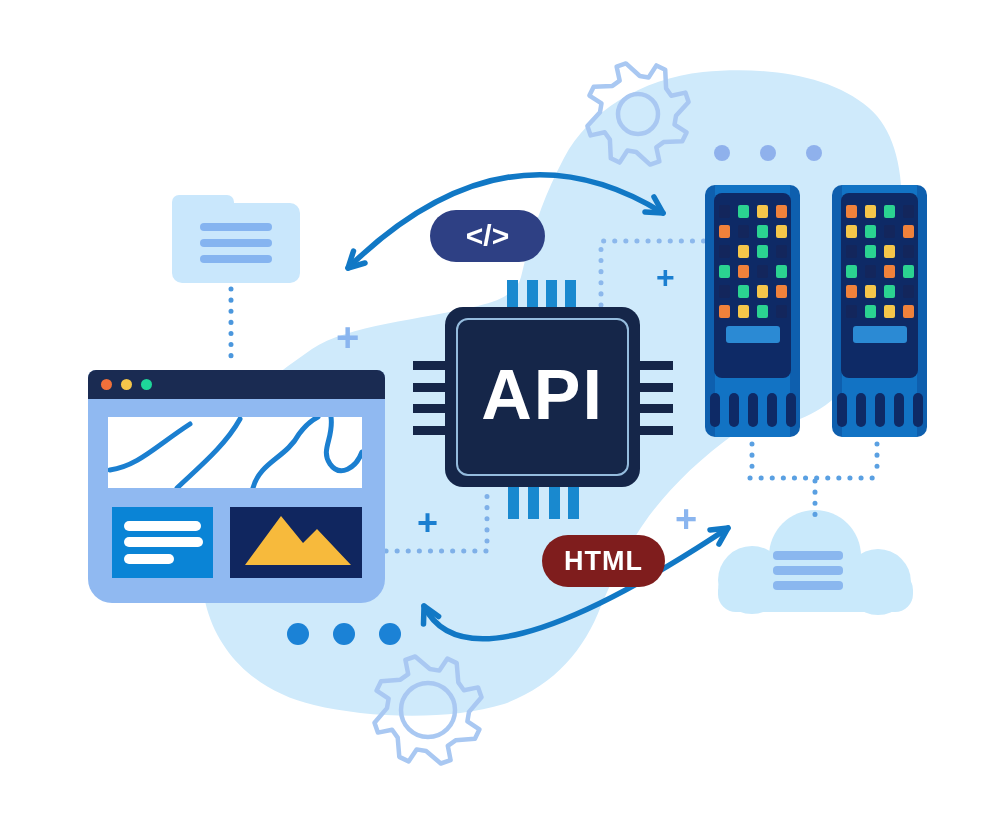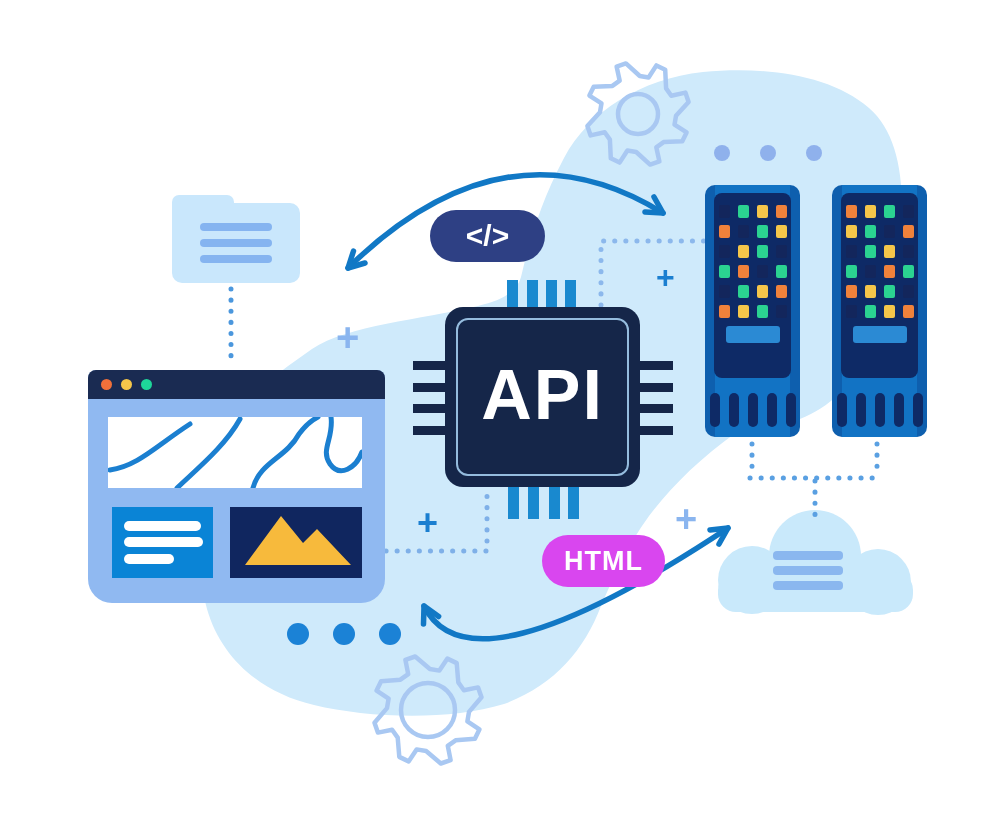--- a/index.html
+++ b/index.html
@@ -26,21 +26,21 @@
   .chip-label{color:#ffffff;font-size:70px;font-weight:800;letter-spacing:2px;line-height:1;
         transform:translateY(-2px);}
   .pin{position:absolute;}
   .pin-v{width:11px;background:#1989cf;}
   .pin-h{height:9px;background:#152649;}
 
   
   .badge{position:absolute;display:flex;align-items:center;justify-content:center;
          color:#ffffff;border-radius:27px;font-weight:800;}
   .badge-code{left:430px;top:210px;width:115px;height:52px;background:#2e4084;font-size:30px;}
-  .badge-html{left:542px;top:535px;width:123px;height:52px;background:#d946ef;font-size:27px;letter-spacing:1px;}
+  .badge-html{left:542px;top:535px;width:123px;height:52px;background:#7f1d1d;font-size:27px;letter-spacing:1px;}
 
   
   .server{position:absolute;top:185px;width:95px;height:252px;border-radius:10px;
           background:linear-gradient(90deg,#0e5fae 0 11%,#1273c4 11% 89%,#0e5fae 89%);}
   .server-1{left:705px;} .server-2{left:832px;}
   .srv-panel{width:77px;height:185px;margin:8px auto 0;background:#0e2a66;border-radius:8px;
              padding-top:12px;box-sizing:border-box;}
   .ledgrid{display:grid;grid-template-columns:repeat(4,11px);gap:7px 8px;width:68px;margin:0 auto;}
   .led{width:11px;height:13px;border-radius:2px;display:block;}
   .slot{width:54px;height:17px;margin:8px auto 0;background:#2b8ad4;border-radius:3px;}

